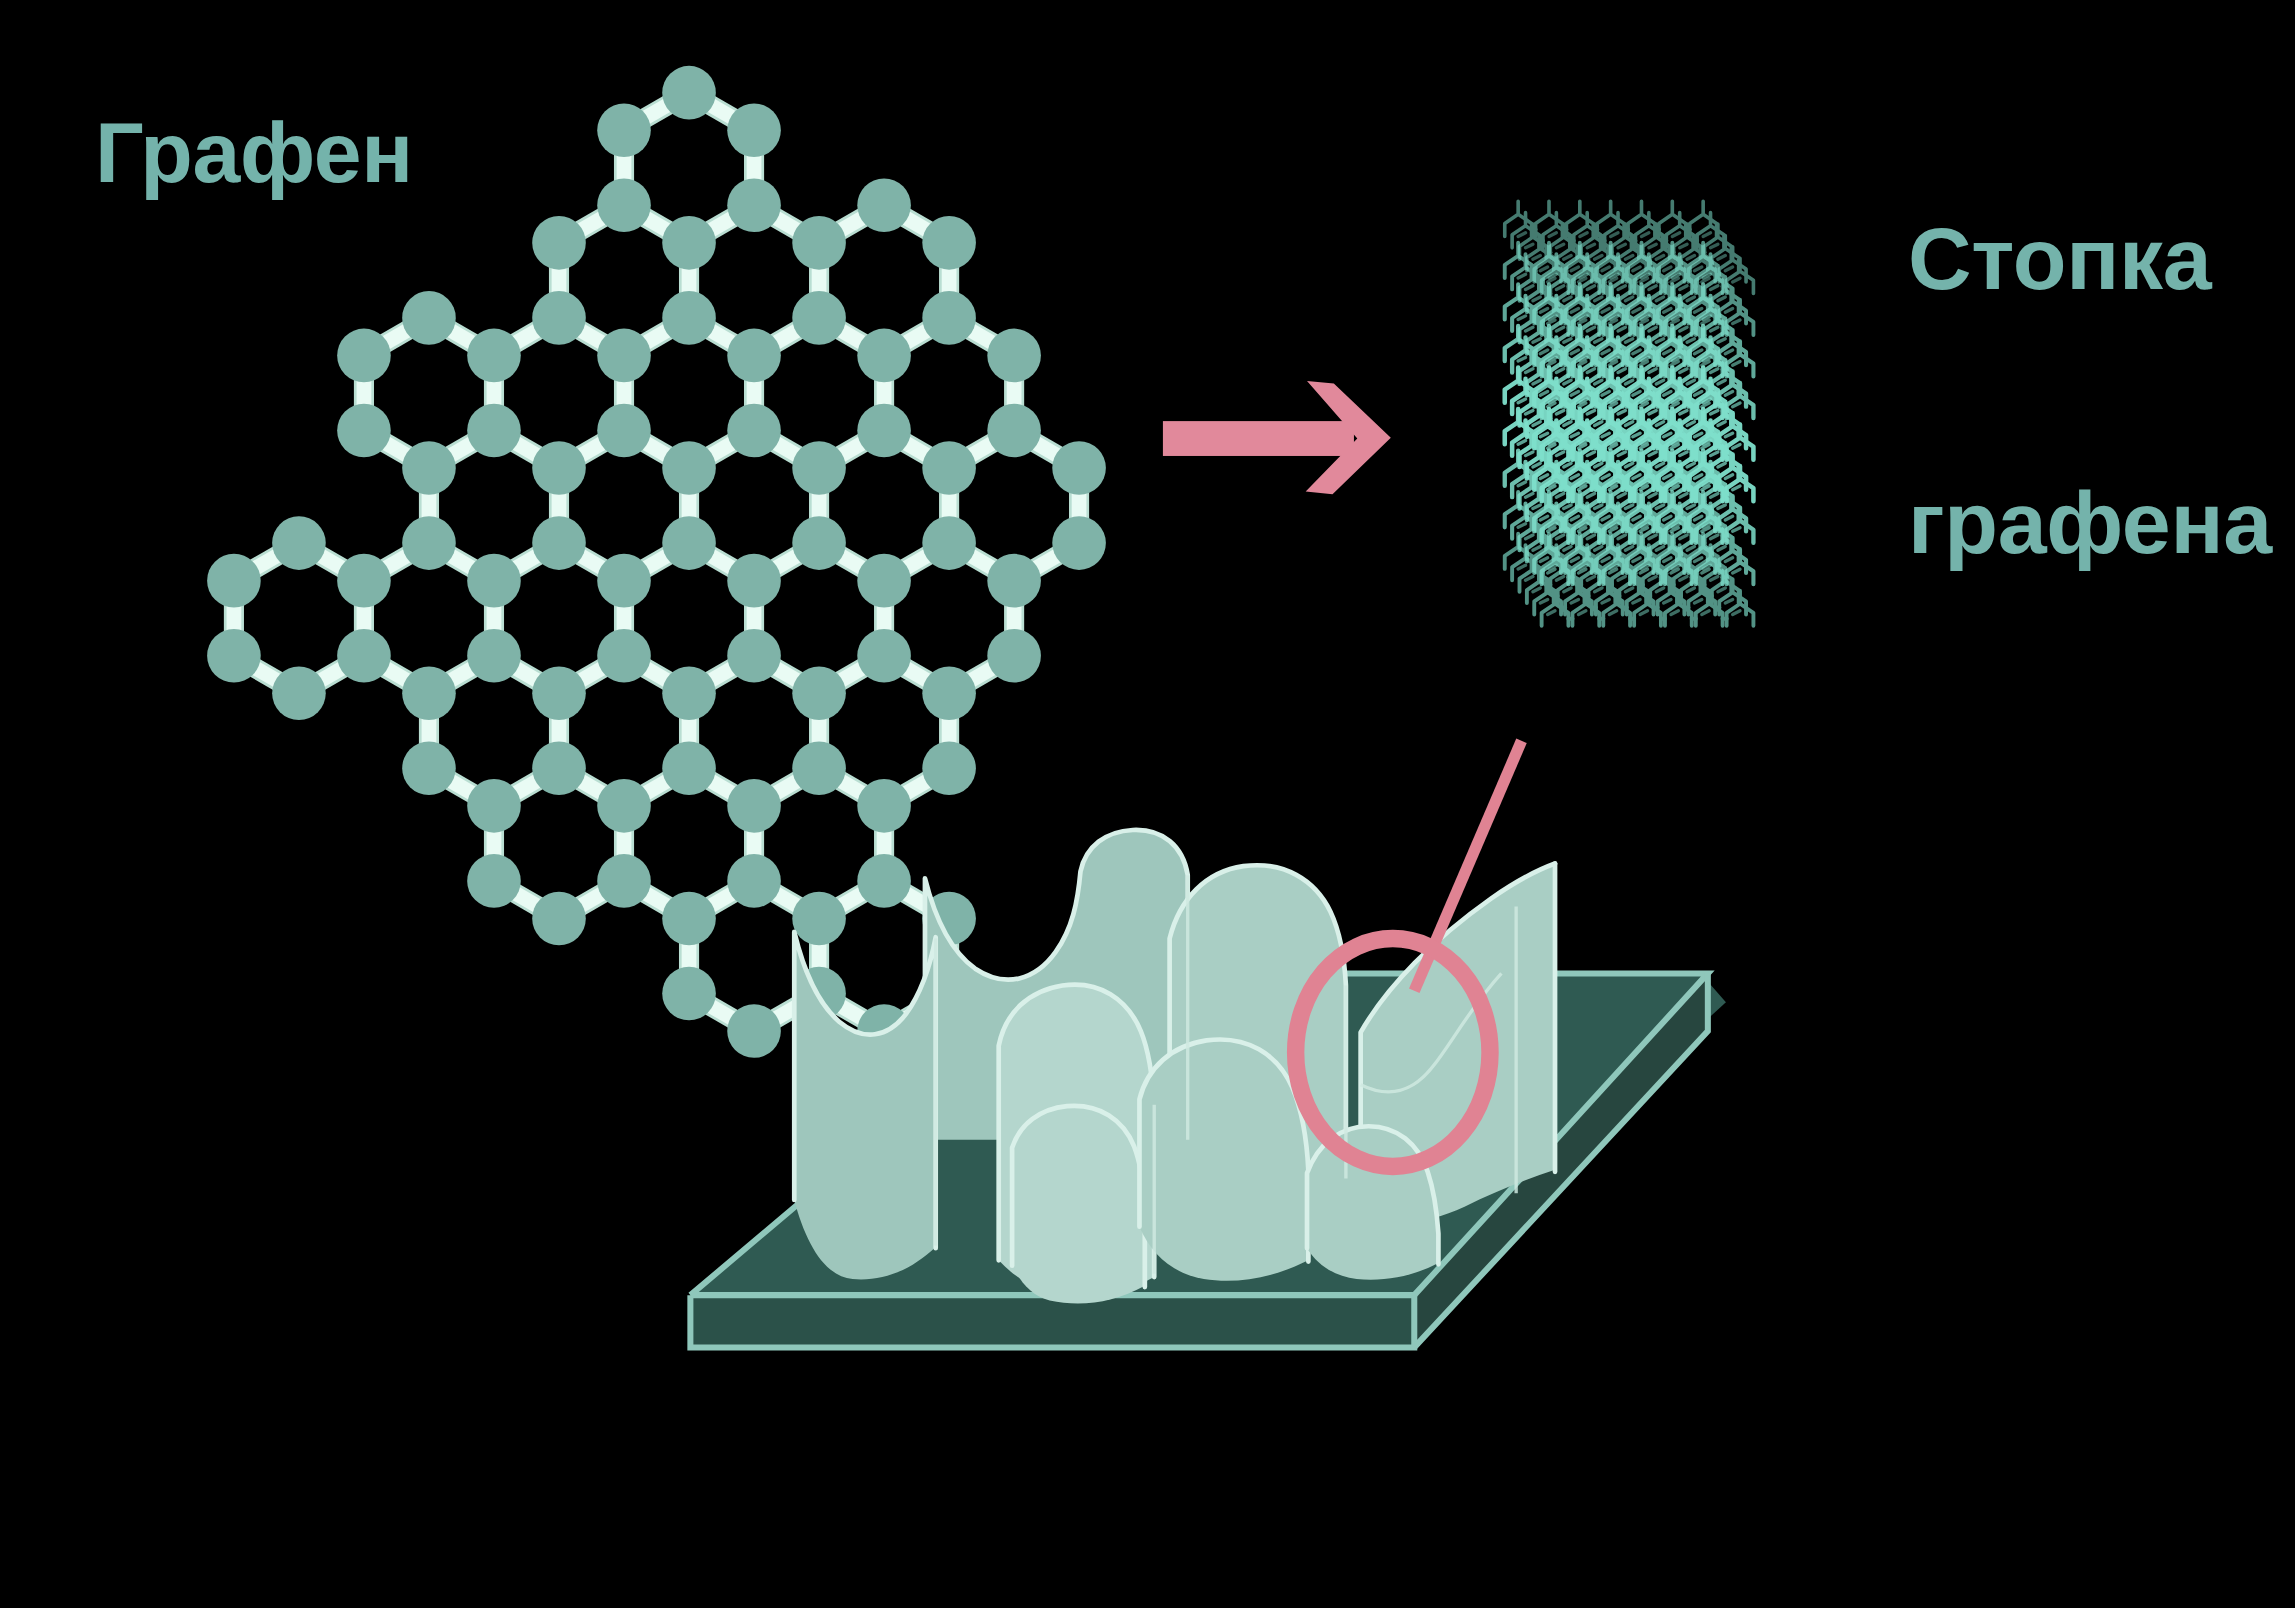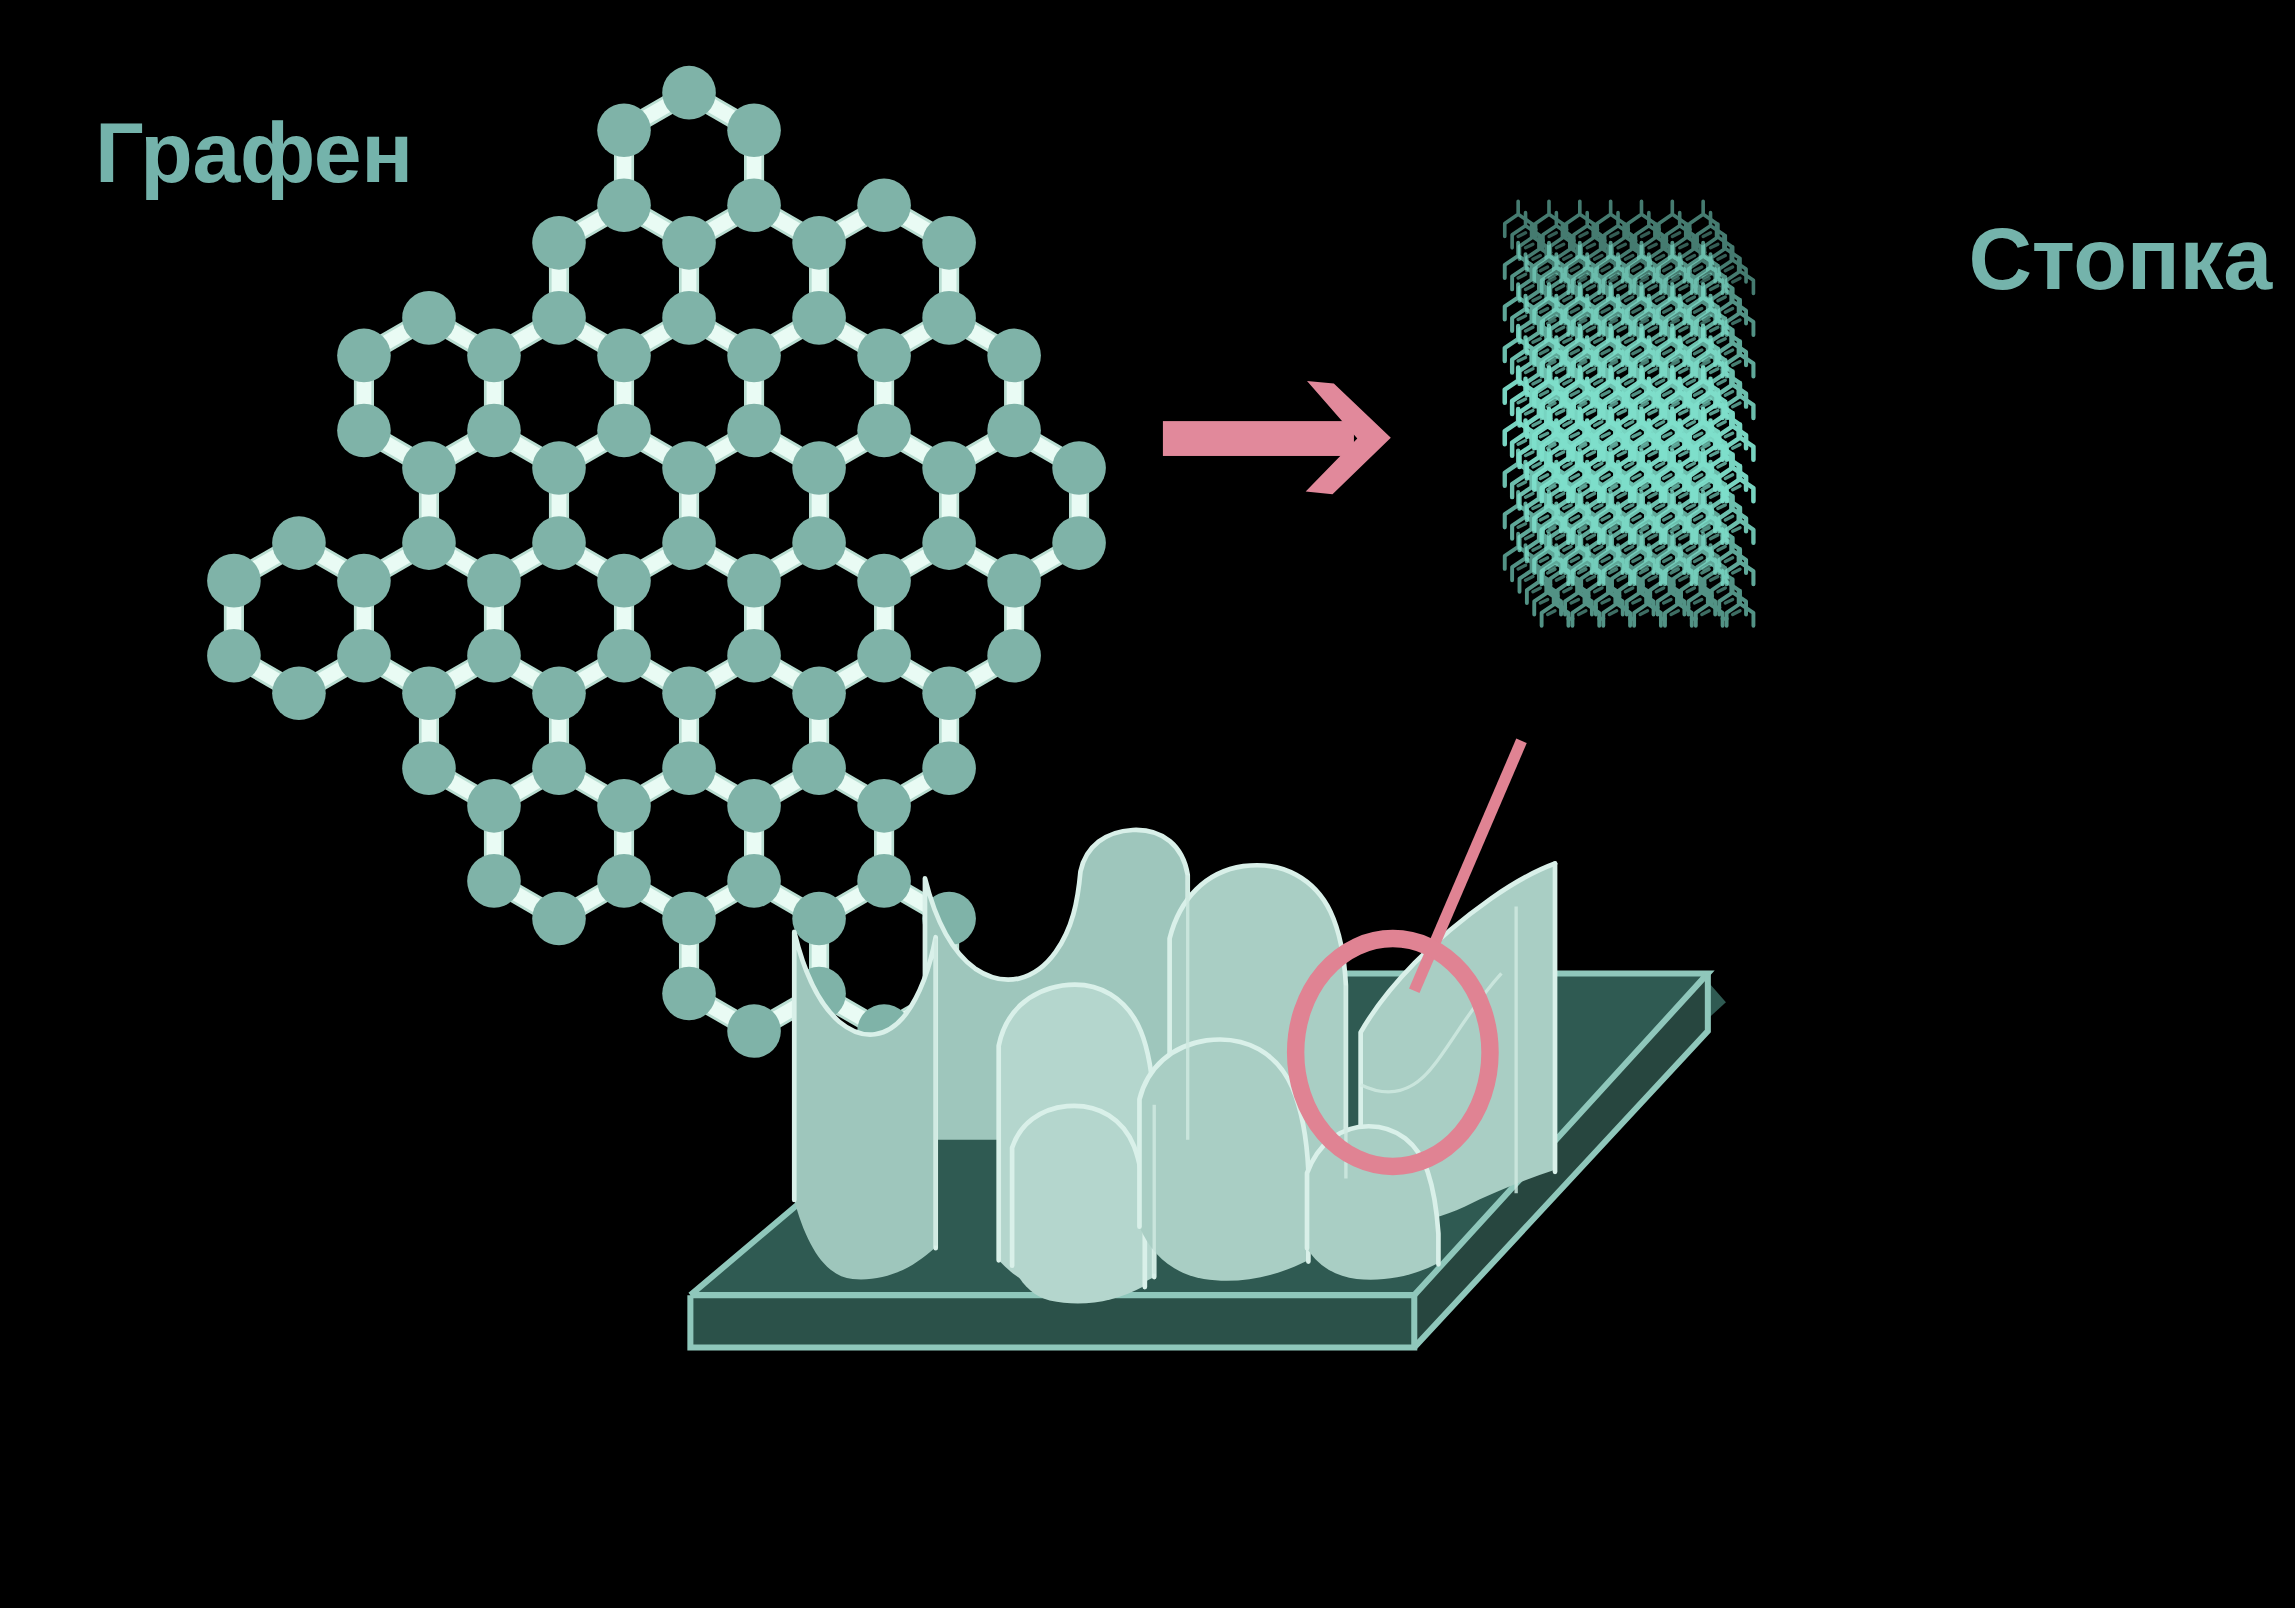--- a/index.html
+++ b/index.html
@@ -1531,17 +1531,18 @@
     <g>
       <line class="callout-line" x1="2270" y1="1105" x2="2110" y2="1478"></line>
       <ellipse class="callout-ring" cx="2078" cy="1570" rx="145" ry="170"></ellipse>
     </g>
   </svg>
 
   <div class="label" id="label-graphene">Графен</div>
 
   <div class="label" id="label-stack">
     <span class="ln">Стопка</span>
+    <span class="ln">графена</span>
   </div>
 
 
 </div>
 
 
 </body></html>

